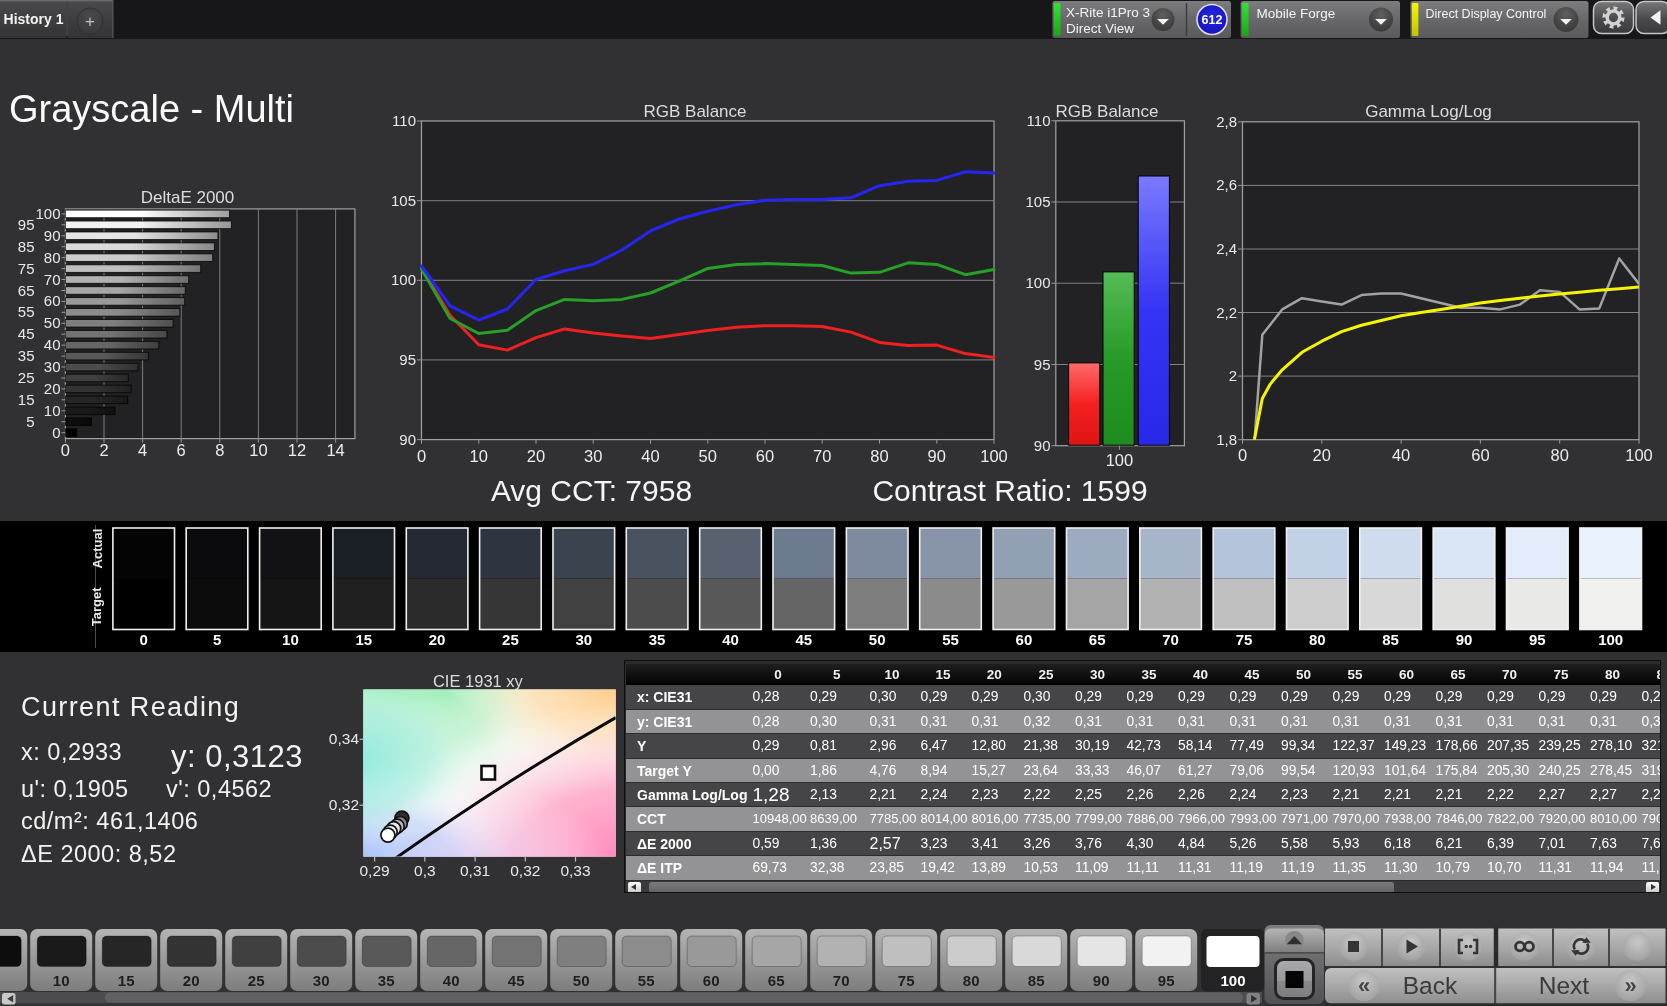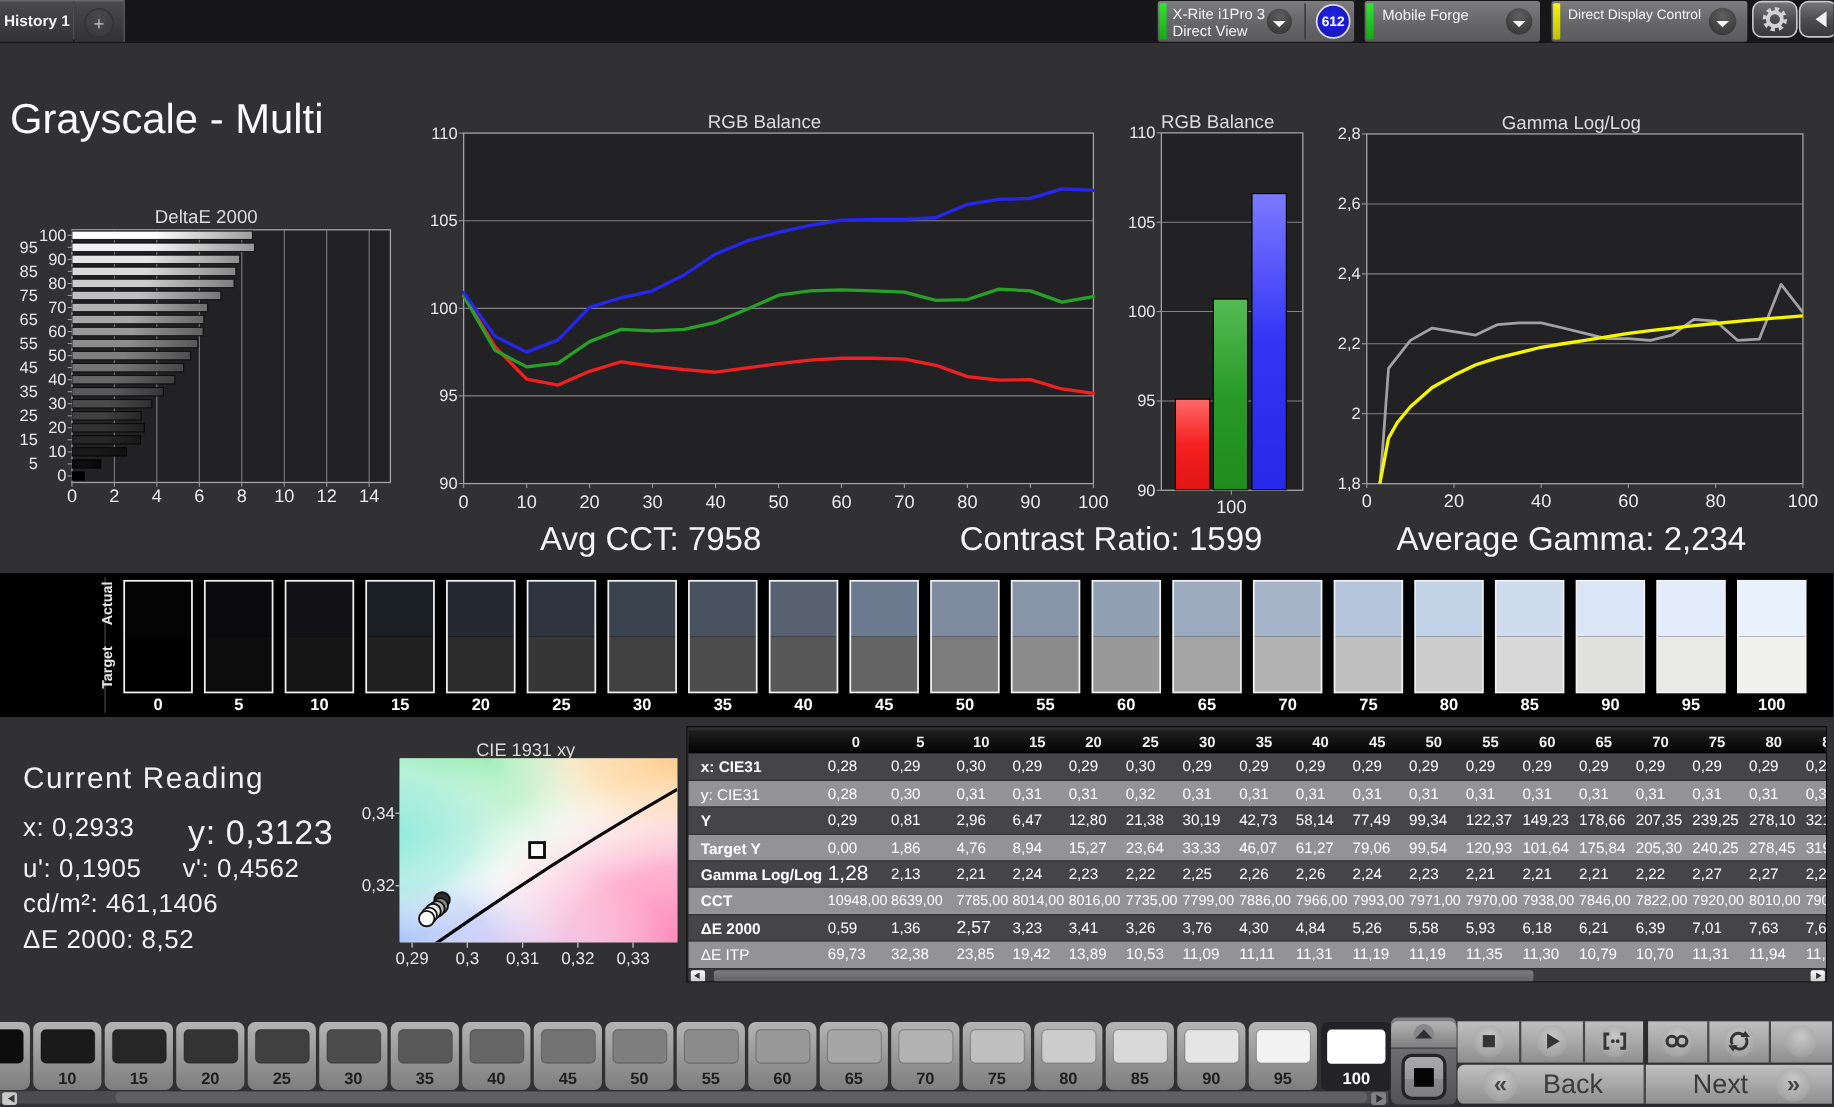--- a/index.html
+++ b/index.html
@@ -580,21 +580,21 @@
       <div style="position:absolute;left:604.5px;top:24.3px;height:24.4px;line-height:24.4px;font-size:13.8px;color:#ffffff;white-space:nowrap">0,29</div>
       <div style="position:absolute;left:656.0px;top:24.3px;height:24.4px;line-height:24.4px;font-size:13.8px;color:#ffffff;white-space:nowrap">0,29</div>
       <div style="position:absolute;left:707.5px;top:24.3px;height:24.4px;line-height:24.4px;font-size:13.8px;color:#ffffff;white-space:nowrap">0,29</div>
       <div style="position:absolute;left:759.0px;top:24.3px;height:24.4px;line-height:24.4px;font-size:13.8px;color:#ffffff;white-space:nowrap">0,29</div>
       <div style="position:absolute;left:810.5px;top:24.3px;height:24.4px;line-height:24.4px;font-size:13.8px;color:#ffffff;white-space:nowrap">0,29</div>
       <div style="position:absolute;left:862.0px;top:24.3px;height:24.4px;line-height:24.4px;font-size:13.8px;color:#ffffff;white-space:nowrap">0,29</div>
       <div style="position:absolute;left:913.5px;top:24.3px;height:24.4px;line-height:24.4px;font-size:13.8px;color:#ffffff;white-space:nowrap">0,29</div>
       <div style="position:absolute;left:965.0px;top:24.3px;height:24.4px;line-height:24.4px;font-size:13.8px;color:#ffffff;white-space:nowrap">0,29</div>
       <div style="position:absolute;left:1016.5px;top:24.3px;height:24.4px;line-height:24.4px;font-size:13.8px;color:#ffffff;white-space:nowrap">0,29</div>
       <div style="position:absolute;left:1px;top:48.7px;width:1034px;height:23.6px;background:#939395"></div>
-      <div style="position:absolute;left:12px;top:48.7px;height:14px;line-height:24.4px;font-size:14px;font-weight:normal;color:#ffffff;white-space:nowrap">y: CIE31</div>
+      <div style="position:absolute;left:12px;top:48.7px;height:14px;line-height:24.4px;font-size:14px;font-weight:bold;color:#ffffff;white-space:nowrap">y: CIE31</div>
       <div style="position:absolute;left:127.5px;top:48.7px;height:24.4px;line-height:24.4px;font-size:13.8px;color:#ffffff;white-space:nowrap">0,28</div>
       <div style="position:absolute;left:185.0px;top:48.7px;height:24.4px;line-height:24.4px;font-size:13.8px;color:#ffffff;white-space:nowrap">0,30</div>
       <div style="position:absolute;left:244.5px;top:48.7px;height:24.4px;line-height:24.4px;font-size:13.8px;color:#ffffff;white-space:nowrap">0,31</div>
       <div style="position:absolute;left:295.5px;top:48.7px;height:24.4px;line-height:24.4px;font-size:13.8px;color:#ffffff;white-space:nowrap">0,31</div>
       <div style="position:absolute;left:346.5px;top:48.7px;height:24.4px;line-height:24.4px;font-size:13.8px;color:#ffffff;white-space:nowrap">0,31</div>
       <div style="position:absolute;left:398.5px;top:48.7px;height:24.4px;line-height:24.4px;font-size:13.8px;color:#ffffff;white-space:nowrap">0,32</div>
       <div style="position:absolute;left:450.0px;top:48.7px;height:24.4px;line-height:24.4px;font-size:13.8px;color:#ffffff;white-space:nowrap">0,31</div>
       <div style="position:absolute;left:501.5px;top:48.7px;height:24.4px;line-height:24.4px;font-size:13.8px;color:#ffffff;white-space:nowrap">0,31</div>
       <div style="position:absolute;left:553.0px;top:48.7px;height:24.4px;line-height:24.4px;font-size:13.8px;color:#ffffff;white-space:nowrap">0,31</div>
       <div style="position:absolute;left:604.5px;top:48.7px;height:24.4px;line-height:24.4px;font-size:13.8px;color:#ffffff;white-space:nowrap">0,31</div>
@@ -700,21 +700,21 @@
       <div style="position:absolute;left:604.5px;top:170.7px;height:24.4px;line-height:24.4px;font-size:13.8px;color:#ffffff;white-space:nowrap">5,26</div>
       <div style="position:absolute;left:656.0px;top:170.7px;height:24.4px;line-height:24.4px;font-size:13.8px;color:#ffffff;white-space:nowrap">5,58</div>
       <div style="position:absolute;left:707.5px;top:170.7px;height:24.4px;line-height:24.4px;font-size:13.8px;color:#ffffff;white-space:nowrap">5,93</div>
       <div style="position:absolute;left:759.0px;top:170.7px;height:24.4px;line-height:24.4px;font-size:13.8px;color:#ffffff;white-space:nowrap">6,18</div>
       <div style="position:absolute;left:810.5px;top:170.7px;height:24.4px;line-height:24.4px;font-size:13.8px;color:#ffffff;white-space:nowrap">6,21</div>
       <div style="position:absolute;left:862.0px;top:170.7px;height:24.4px;line-height:24.4px;font-size:13.8px;color:#ffffff;white-space:nowrap">6,39</div>
       <div style="position:absolute;left:913.5px;top:170.7px;height:24.4px;line-height:24.4px;font-size:13.8px;color:#ffffff;white-space:nowrap">7,01</div>
       <div style="position:absolute;left:965.0px;top:170.7px;height:24.4px;line-height:24.4px;font-size:13.8px;color:#ffffff;white-space:nowrap">7,63</div>
       <div style="position:absolute;left:1016.5px;top:170.7px;height:24.4px;line-height:24.4px;font-size:13.8px;color:#ffffff;white-space:nowrap">7,69</div>
       <div style="position:absolute;left:1px;top:195.1px;width:1034px;height:23.6px;background:#939395"></div>
-      <div style="position:absolute;left:12px;top:195.1px;height:24.4px;line-height:24.4px;font-size:14px;font-weight:normal;color:#ffffff;white-space:nowrap">ΔE ITP</div>
+      <div style="position:absolute;left:12px;top:195.1px;height:24.4px;line-height:24.4px;font-size:14px;font-weight:bold;color:#ffffff;white-space:nowrap">ΔE ITP</div>
       <div style="position:absolute;left:127.5px;top:195.1px;height:24.4px;line-height:24.4px;font-size:13.8px;color:#ffffff;white-space:nowrap">69,73</div>
       <div style="position:absolute;left:185.0px;top:195.1px;height:24.4px;line-height:24.4px;font-size:13.8px;color:#ffffff;white-space:nowrap">32,38</div>
       <div style="position:absolute;left:244.5px;top:195.1px;height:24.4px;line-height:24.4px;font-size:13.8px;color:#ffffff;white-space:nowrap">23,85</div>
       <div style="position:absolute;left:295.5px;top:195.1px;height:24.4px;line-height:24.4px;font-size:13.8px;color:#ffffff;white-space:nowrap">19,42</div>
       <div style="position:absolute;left:346.5px;top:195.1px;height:24.4px;line-height:24.4px;font-size:13.8px;color:#ffffff;white-space:nowrap">13,89</div>
       <div style="position:absolute;left:398.5px;top:195.1px;height:24.4px;line-height:24.4px;font-size:13.8px;color:#ffffff;white-space:nowrap">10,53</div>
       <div style="position:absolute;left:450.0px;top:195.1px;height:24.4px;line-height:24.4px;font-size:13.8px;color:#ffffff;white-space:nowrap">11,09</div>
       <div style="position:absolute;left:501.5px;top:195.1px;height:24.4px;line-height:24.4px;font-size:13.8px;color:#ffffff;white-space:nowrap">11,11</div>
       <div style="position:absolute;left:553.0px;top:195.1px;height:24.4px;line-height:24.4px;font-size:13.8px;color:#ffffff;white-space:nowrap">11,31</div>
       <div style="position:absolute;left:604.5px;top:195.1px;height:24.4px;line-height:24.4px;font-size:13.8px;color:#ffffff;white-space:nowrap">11,19</div>
@@ -871,20 +871,19 @@
       <text x="1364" y="92.5" font-size="22" font-weight="bold" fill="#454547" text-anchor="middle">«</text>
       <text x="1430" y="94" font-size="24.5" fill="#3a3a3a" text-anchor="middle">Back</text>
       <text x="1564" y="94" font-size="24.5" fill="#3a3a3a" text-anchor="middle">Next</text>
       <circle cx="1630.5" cy="85.79999999999995" r="15.5" fill="url(#circg)"></circle>
       <text x="1630.5" y="92.5" font-size="22" font-weight="bold" fill="#454547" text-anchor="middle">»</text>
       <rect x="1325" y="103.5" width="342" height="2.5" fill="#2a2a2c"></rect>
     </svg>
 <div style="position:absolute;left:9px;top:88px;font-size:38px;color:#fafafa">Grayscale - Multi</div>
     <div style="position:absolute;left:591.5px;top:474px;transform:translateX(-50%);font-size:30px;color:#f5f5f5;white-space:nowrap">Avg CCT: 7958</div>
     <div style="position:absolute;left:1010px;top:474px;transform:translateX(-50%);font-size:30px;color:#f5f5f5;white-space:nowrap">Contrast Ratio: 1599</div>
-    <div style="position:absolute;left:1428.5px;top:474px;transform:translateX(-50%);font-size:30px;color:#f5f5f5;white-space:nowrap">Average Gamma: 2,234</div>
     <div style="position:absolute;left:21px;top:692px;font-size:27px;letter-spacing:1.4px;color:#f2f2f2">Current Reading</div>
     <div style="position:absolute;left:21px;top:739px;font-size:23.5px;letter-spacing:0.5px;color:#f2f2f2;white-space:nowrap">x: 0,2933</div>
     <div style="position:absolute;left:171px;top:739px;font-size:31px;letter-spacing:0.5px;color:#f2f2f2;white-space:nowrap">y: 0,3123</div>
     <div style="position:absolute;left:21px;top:775.5px;font-size:23.5px;letter-spacing:0.5px;color:#f2f2f2;white-space:nowrap">u': 0,1905</div>
     <div style="position:absolute;left:166px;top:775.5px;font-size:23.5px;letter-spacing:0.5px;color:#f2f2f2;white-space:nowrap">v': 0,4562</div>
     <div style="position:absolute;left:21px;top:808px;font-size:23.5px;letter-spacing:0.5px;color:#f2f2f2;white-space:nowrap">cd/m²: 461,1406</div>
     <div style="position:absolute;left:21px;top:840.5px;font-size:23.5px;letter-spacing:0.5px;color:#f2f2f2;white-space:nowrap">ΔE 2000: 8,52</div>
 </div>
 </body></html>

